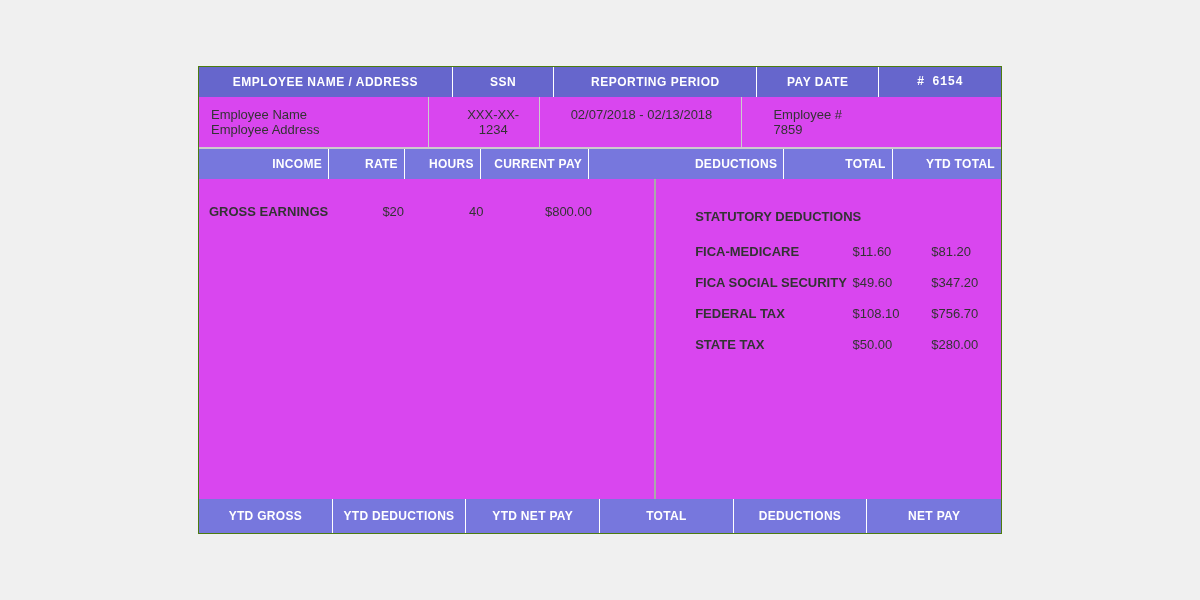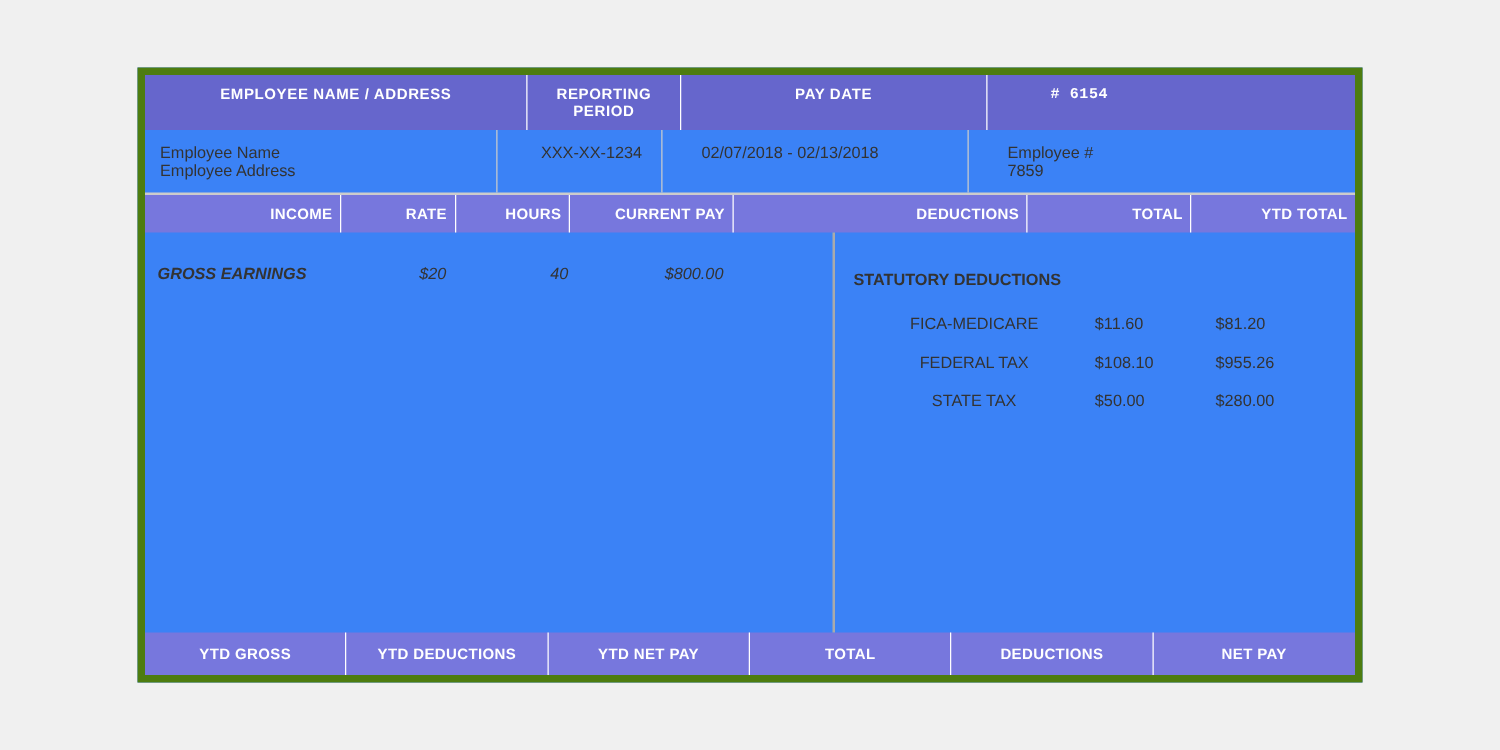--- a/index.html
+++ b/index.html
@@ -12,23 +12,23 @@
       background: #f0f0f0;
       display: flex;
       justify-content: center;
       align-items: center;
       min-height: 600px;
       font-family: Arial, sans-serif;
       font-size: 13px;
     }
 
     .paystub-container {
-      background: #3b82f6;
-      width: 980px;
-      border: 6px solid #4d7c0f;
+      background: #d946ef;
+      width: 804px;
+      border: 1px solid #4d7c0f;
     }
 
     
     .header-row {
       display: grid;
       grid-template-columns: 2.5fr 1fr 2fr 1.2fr 1.2fr;
       background: #6666cc;
     }
 
     .header-cell {
@@ -118,33 +118,33 @@
 
     .left-panel {
       flex: 0 0 57%;
       border-right: 2px solid #aaa;
       padding-top: 5px;
     }
 
     .right-panel {
       flex: 0 0 43%;
       padding: 15px 15px;
+      margin-left: 24px;
     }
 
     .income-data-row {
       display: grid;
       grid-template-columns: 1.6fr 0.8fr 0.7fr 1.1fr;
       padding: 18px 0 10px 0;
     }
 
     .icell {
       padding: 2px 10px;
       font-size: 13px;
       color: #333;
-      font-style: italic;
     }
 
     .icell-bold {
       font-weight: bold;
       text-transform: uppercase;
     }
 
     .deduct-rows-area {
       width: 100%;
     }
@@ -163,31 +163,31 @@
       padding: 12px 0 4px 0;
     }
 
     .dcell {
       font-size: 13px;
       color: #333;
     }
 
     .dcell-name {
       text-transform: uppercase;
-      font-weight: normal;
-      text-align: center;
+      font-weight: bold;
     }
   </style>
 </head>
 <body>
 
 <div class="paystub-container">
 
   <div class="header-row">
     <div class="header-cell">EMPLOYEE NAME / ADDRESS</div>
+    <div class="header-cell">SSN</div>
     <div class="header-cell">REPORTING PERIOD</div>
     <div class="header-cell">PAY DATE</div>
     <div class="header-cell"># 6154</div>
   </div>
 
   <div class="info-row">
     <div class="info-cell">
       <div>Employee Name</div>
       <div>Employee Address</div>
     </div>
@@ -223,25 +223,30 @@
     <div class="right-panel">
       <div class="deduct-rows-area">
         <div class="deduct-header">STATUTORY DEDUCTIONS</div>
 
         <div class="deduct-row">
           <div class="dcell dcell-name">FICA-MEDICARE</div>
           <div class="dcell">$11.60</div>
           <div class="dcell">$81.20</div>
         </div>
 
+        <div class="deduct-row">
+          <div class="dcell dcell-name">FICA SOCIAL SECURITY</div>
+          <div class="dcell">$49.60</div>
+          <div class="dcell">$347.20</div>
+        </div>
 
         <div class="deduct-row">
           <div class="dcell dcell-name">FEDERAL TAX</div>
           <div class="dcell">$108.10</div>
-          <div class="dcell">$955.26</div>
+          <div class="dcell">$756.70</div>
         </div>
 
         <div class="deduct-row">
           <div class="dcell dcell-name">STATE TAX</div>
           <div class="dcell">$50.00</div>
           <div class="dcell">$280.00</div>
         </div>
       </div>
     </div>
   </div>

